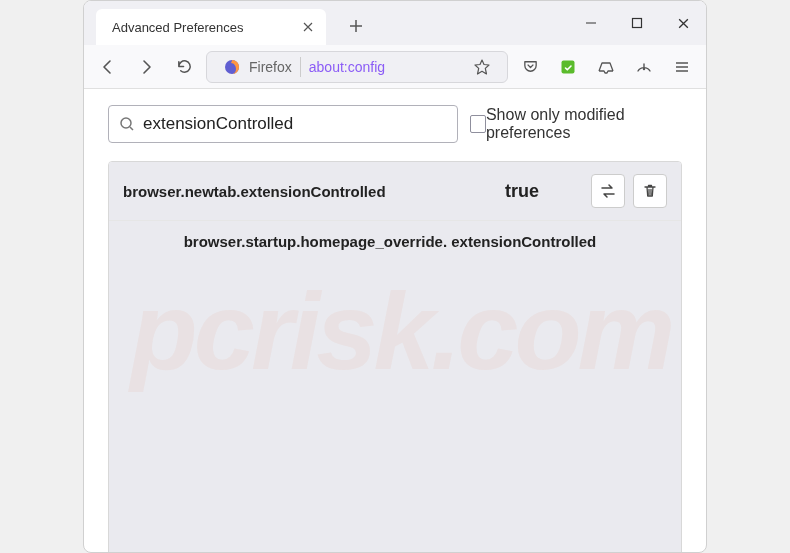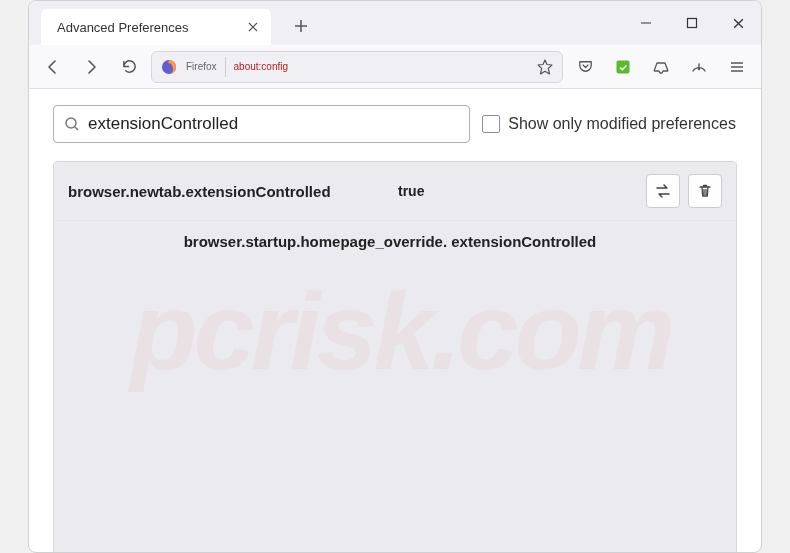--- a/index.html
+++ b/index.html
@@ -1,45 +1,45 @@
 <!DOCTYPE html>
 <html><head>
 <meta charset="utf-8">
 <style>
 * { margin:0; padding:0; box-sizing:border-box; font-family:"Segoe UI",Arial,sans-serif; }
 body { background:#f0f0f0; display:flex; align-items:flex-start; justify-content:center; }
-.window { width:734px; height:553px; background:#fff; border:1px solid #d0d0d0; border-radius:8px; overflow:hidden; position:relative; display:flex; flex-direction:column; }
+.window { width:624px; height:553px; background:#fff; border:1px solid #d0d0d0; border-radius:8px; overflow:hidden; position:relative; display:flex; flex-direction:column; }
 .titlebar { height:44px; background:#f0f0f4; display:flex; align-items:center; }
 .tab { height:36px; background:#fff; border-radius:6px 6px 0 0; margin-left:12px; margin-top:8px; display:flex; align-items:center; padding:0 10px 0 16px; min-width:230px; color:#333; font-size:13px; }
 .tab-title { flex:1; }
 .tab-close-x { width:16px; height:16px; display:flex; align-items:center; justify-content:center; color:#555; cursor:pointer; }
 .newtab-plus { margin-left:16px; margin-top:6px; color:#555; cursor:pointer; display:flex; align-items:center; justify-content:center; width:28px; height:28px; }
 .win-controls { margin-left:auto; display:flex; height:100%; }
 .win-btn { width:46px; display:flex; align-items:center; justify-content:center; cursor:pointer; color:#333; }
 .toolbar { height:44px; background:#f9f9fb; border-bottom:1px solid #e0e0e0; display:flex; align-items:center; padding:0 8px; gap:6px; }
 .tbtn { width:32px; height:32px; display:flex; align-items:center; justify-content:center; cursor:pointer; color:#555; border-radius:4px; }
-.urlbar { flex:1; height:32px; background:#f0f0f4; border:1px solid #d7d7db; border-radius:6px; display:flex; align-items:center; padding:0 8px; gap:8px; color:#333; font-size:10px; }
+.urlbar { flex:1; height:32px; background:#f0f0f4; border:1px solid #d7d7db; border-radius:6px; display:flex; align-items:center; padding:0 16px; gap:8px; color:#333; font-size:14px; }
 .urlbar .fxlogo { width:18px; height:18px; display:inline-block; }
 .urlbar .label { color:#666; }
 .urlbar .divider { width:1px; height:20px; background:#ccc; }
-.urlbar .addr { color:#b91c1c;text-align:center; }
+.urlbar .addr { color:#8b5cf6;text-align:center; }
 .urlbar .star { margin-left:auto; color:#555; cursor:pointer; }
 .content { flex:1; position:relative; padding:16px 24px; overflow:hidden; }
 .watermark { position:absolute; left:12px; right:0; top:52%; transform:translateY(-50%); text-align:center; font-size:110px; font-weight:900; letter-spacing:-4px; font-style:italic; color:rgba(226,113,68,0.07); pointer-events:none; user-select:none; white-space:nowrap; }
 .searchrow { display:flex; align-items:center; gap:12px; margin-bottom:18px; }
 .searchbox { flex:0 0 61%; height:38px; border:1px solid #b1b1b9; border-radius:4px; display:flex; align-items:center; padding:0 10px; gap:8px; background:#fff; }
 .searchbox input { border:none; outline:none; flex:1; font-size:17px; color:#222; background:transparent; }
-.showonly { display:flex; align-items:center; gap:8px; color:#333; font-size:16px; flex:1; }
+.showonly { display:flex; align-items:center; color:#333; font-size:16px; flex:1; }
 .chk { width:18px; height:18px; border:1px solid #8f8f9d; border-radius:2px; background:#fff; display:inline-block; }
 .preflist { border:1px solid #d8d8d8; border-radius:4px; overflow:hidden; }
 .prefrow { display:flex; align-items:center; padding:12px 14px; border-bottom:1px solid #e6e6e6; }
 .prefrow:last-child { border-bottom:none;flex-direction:column; }
 .prefrow.edited { background:#eaeaef; }
 .prefname { flex:0 0 330px; font-size:15px; font-weight:700; color:#222; word-break:break-word; padding-right:10px; }
-.prefval { flex:1; font-size:14px; font-weight:700; color:#222; }
+.prefval { flex:1; font-size:18px; font-weight:700; color:#222;text-align:center; }
 .rowbtns { display:flex; gap:8px; }
 .rbtn { width:34px; height:34px; border:1px solid #ccc; background:#fefeff; border-radius:4px; display:flex; align-items:center; justify-content:center; cursor:pointer; color:#444; }
 .addrow { display:flex; align-items:center; padding:14px; border:1px solid #d8d8d8; border-top:none; border-radius:0 0 4px 4px; }
 .addrow .prefname { font-weight:700; color:#5c5c64; flex:0 0 310px; }
 .radios { display:flex; align-items:center; flex:1; }
 .radio { display:flex; align-items:center; gap:8px; font-size:16px; color:#333; cursor:pointer; }
 .rdot { width:18px; height:18px; border:1.5px solid #8f8f9d; border-radius:50%; background:#fff; display:inline-flex; align-items:center; justify-content:center; }
 .rdot.sel { border-color:#0060df; }
 .rdot.sel::after { content:""; width:10px; height:10px; background:#0060df; border-radius:50%; }
 .plusbtn { width:36px; height:36px; border:1px solid #ccc; background:#f2f2f4; border-radius:4px; display:flex; align-items:center; justify-content:center; cursor:pointer; color:#444; margin-left:auto; }

